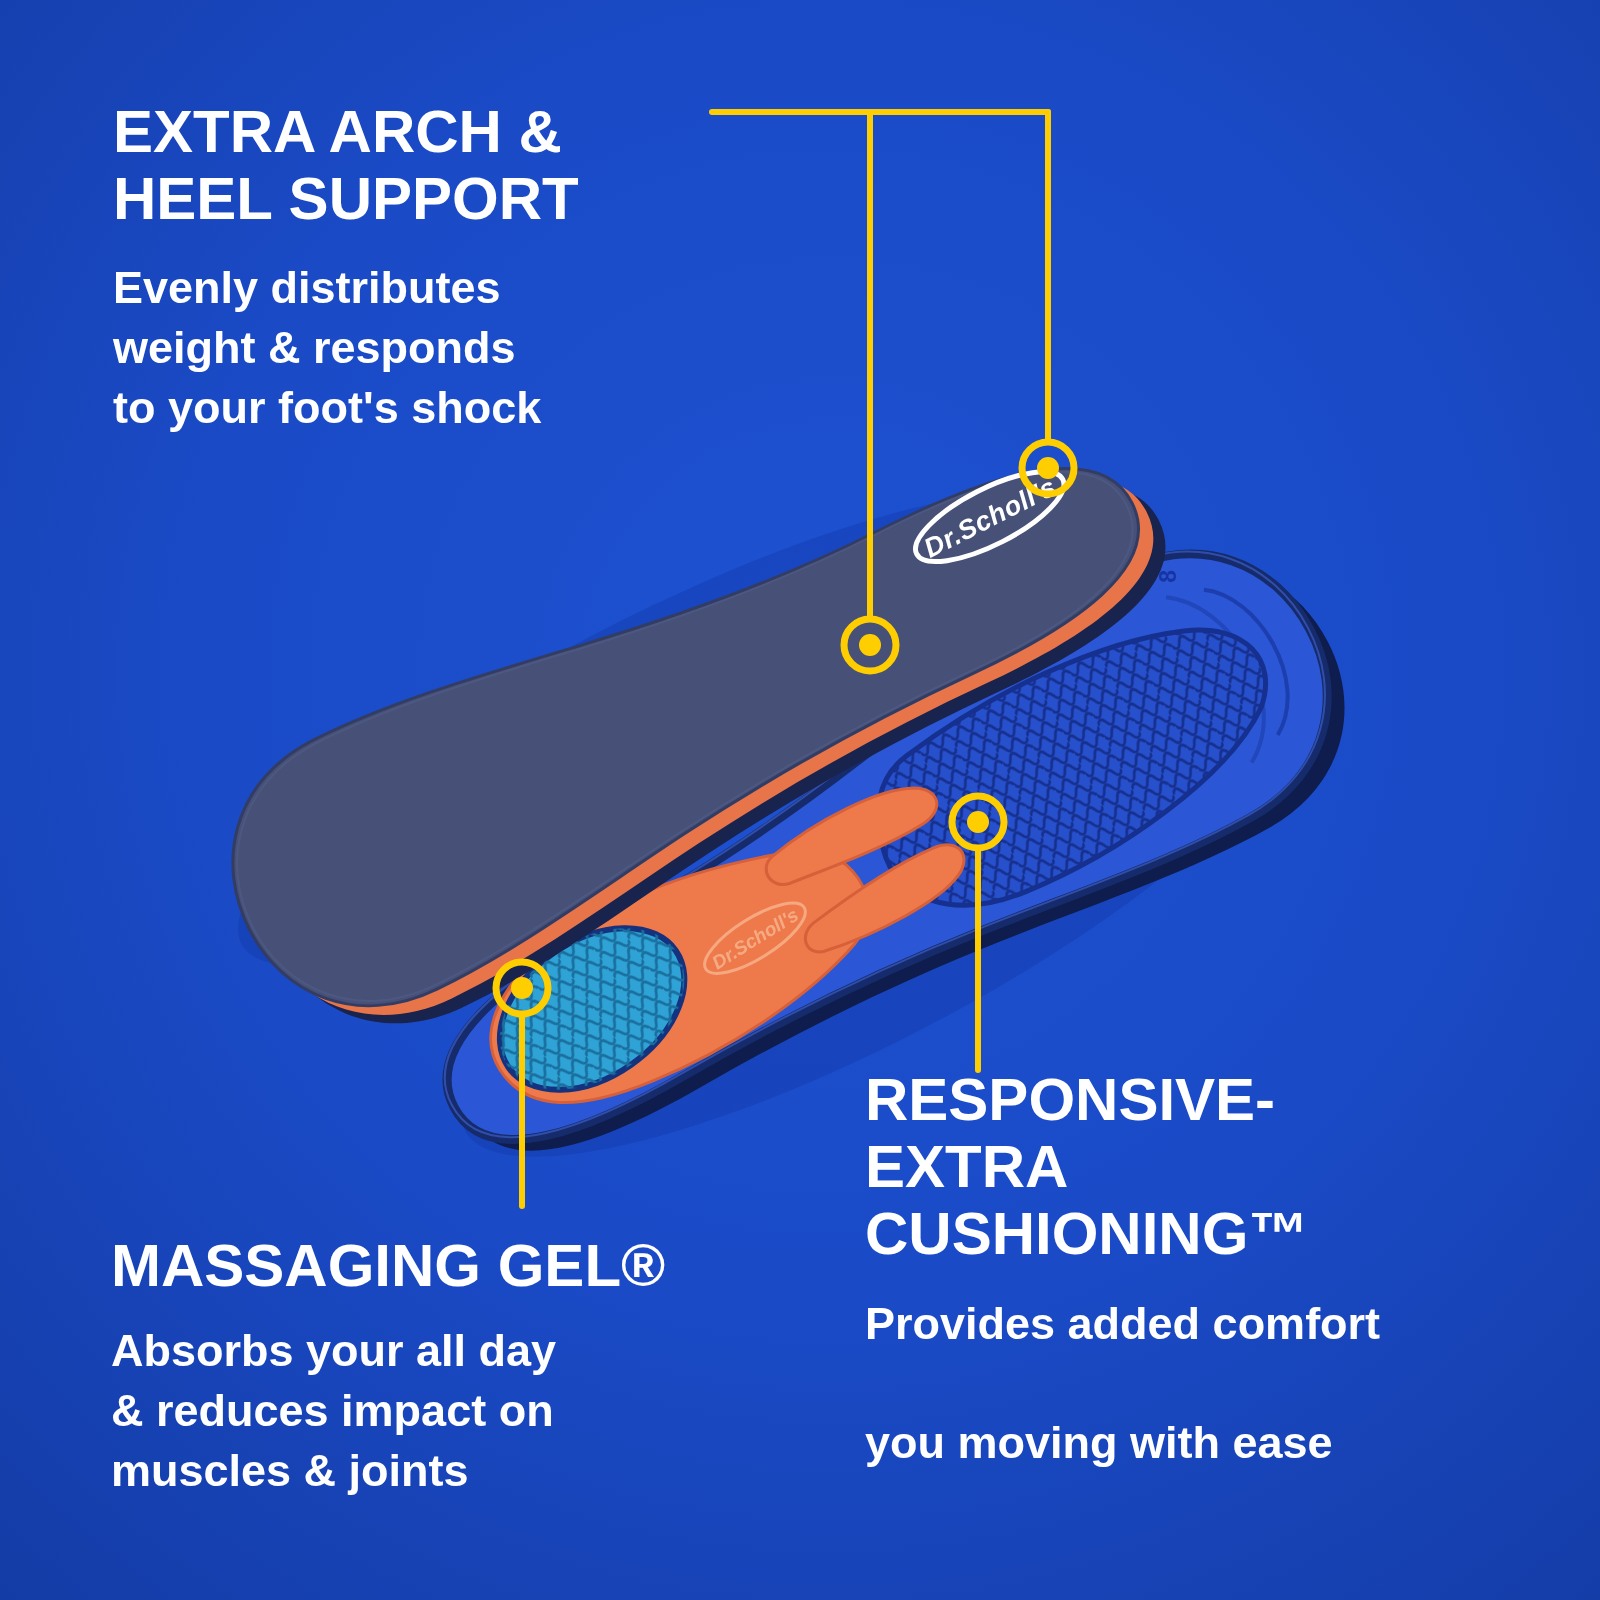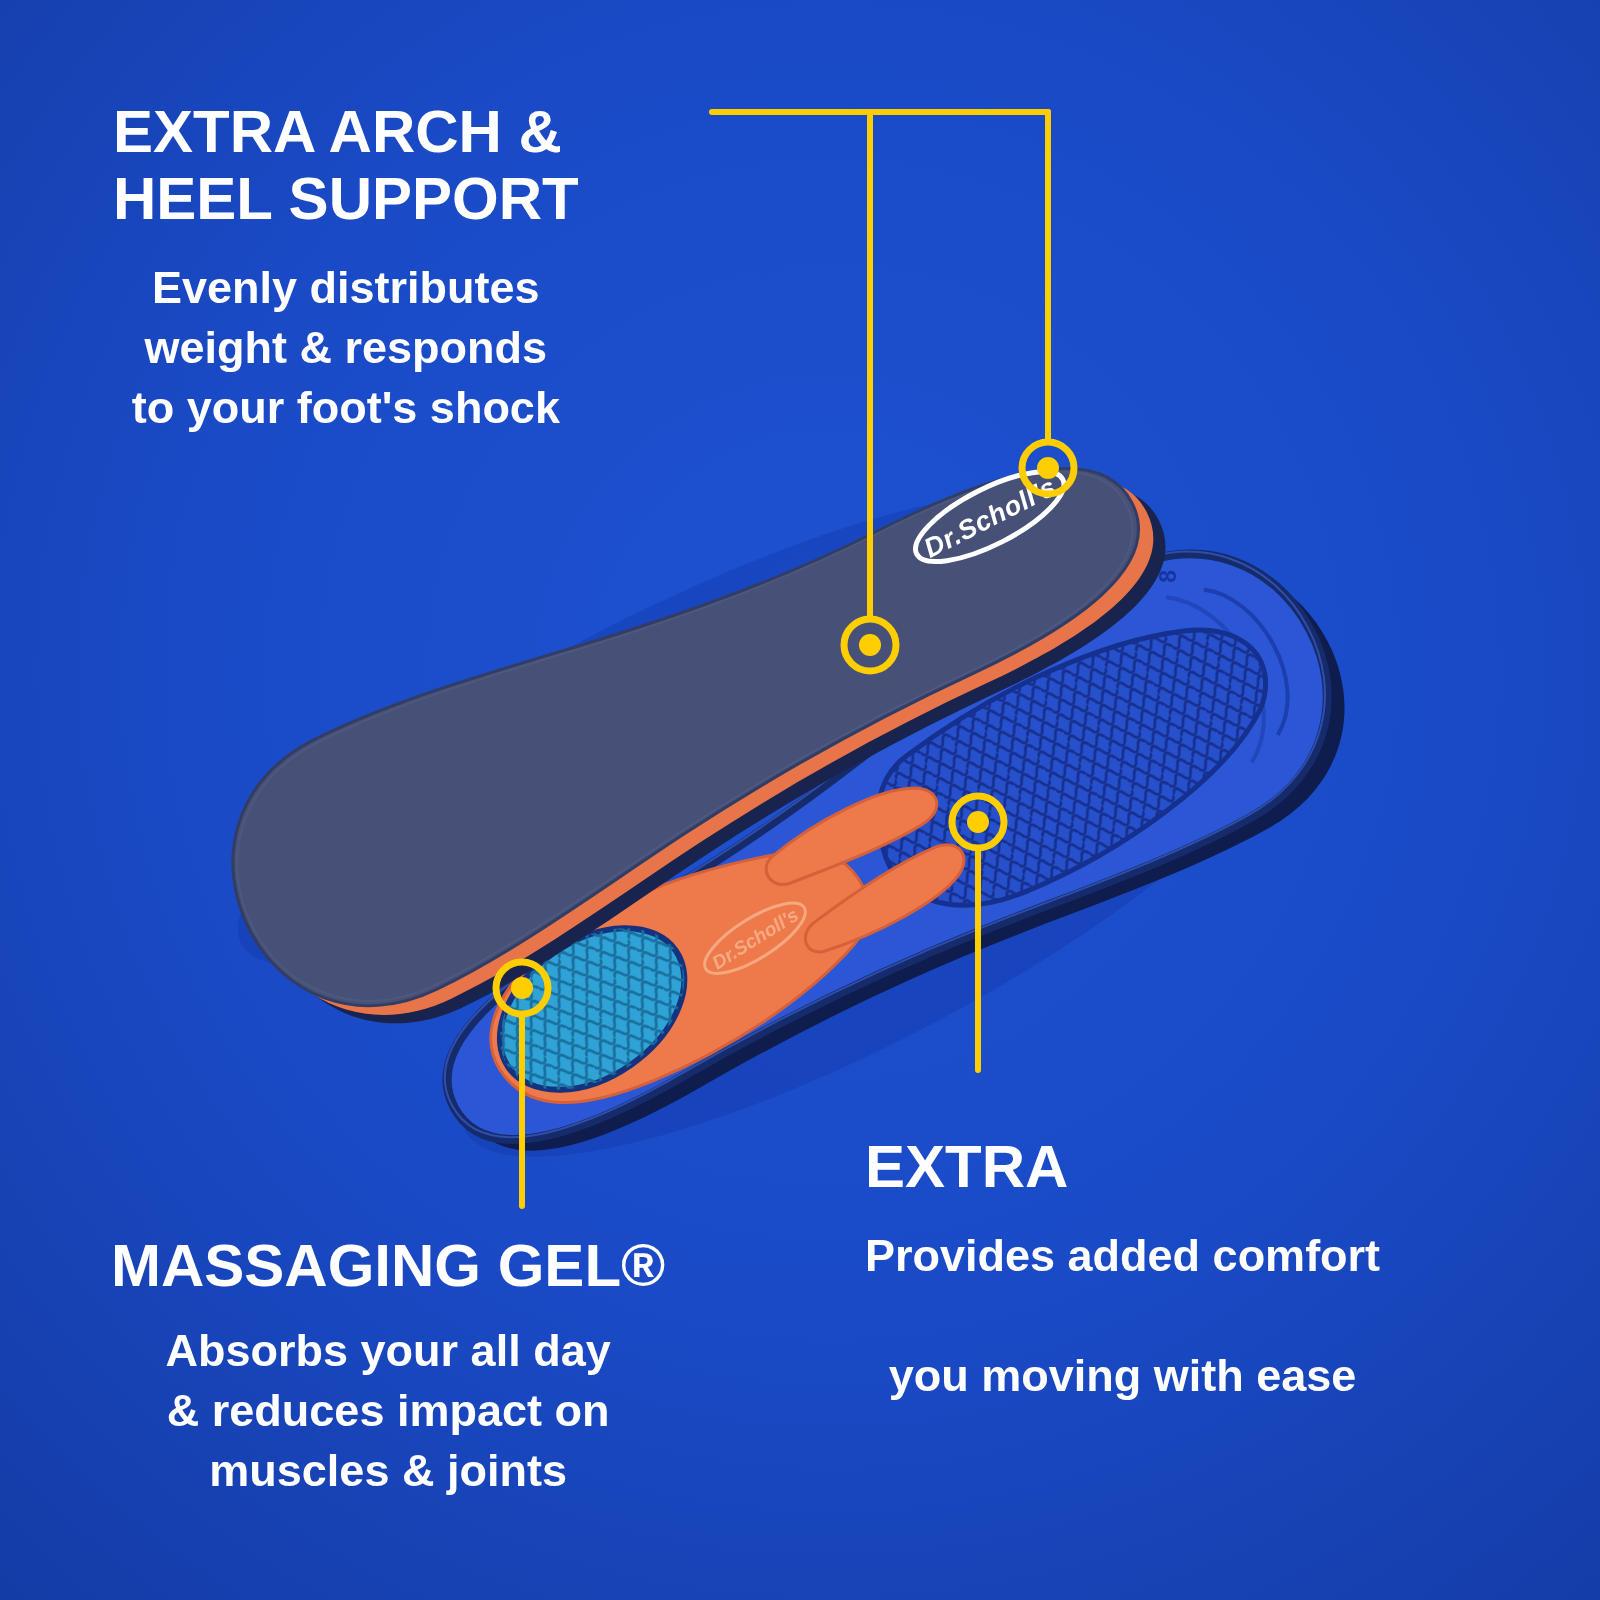--- a/index.html
+++ b/index.html
@@ -4,21 +4,21 @@
 <style>
   html,body{margin:0;padding:0;background:#0b2a7a;}
   .canvas{
     position:relative;width:1600px;height:1600px;overflow:hidden;
     background:radial-gradient(circle at 52% 42%, #1e52d2 0%, var(--background,#1a4ac6) 52%, #143ca6 100%);
     font-family:"Liberation Sans",sans-serif;
   }
   .canvas svg.art{position:absolute;left:0;top:0;}
   .co{position:absolute;color:var(--heading-white,#ffffff);}
   .co-title{font-weight:bold;font-size:60px;line-height:1.12;letter-spacing:0px;}
-  .co-body{font-weight:bold;font-size:45px;line-height:1.33;margin-top:26px;text-align:center;}
+  .co-body{font-weight:bold;font-size:45px;line-height:1.33;margin-top:26px;}
   .co.arch{left:113px;top:98px;}
   .co.massaging{left:111px;top:1232px;}
   .co.massaging .co-body{margin-top:22px;}
   .co.wave{left:865px;top:1066px;}
   .co.wave .co-body{}
   .c-line{stroke:var(--accent-yellow,#ffce00);stroke-width:6;stroke-linecap:round;fill:none;}
   .c-ring{stroke:var(--accent-yellow,#ffce00);stroke-width:7;fill:none;}
   .c-dot{fill:var(--accent-yellow,#ffce00);}
   .size-num{fill:#14309a;font-weight:bold;font-size:23px;font-family:"Liberation Sans",sans-serif;opacity:.85;}
   .logo-text{fill:#ffffff;font-style:italic;font-weight:bold;font-size:27px;letter-spacing:.5px;font-family:"Liberation Sans",sans-serif;}
@@ -140,22 +140,23 @@
     </div>
     <div class="co-body">
       <span>Absorbs your all day</span><br>
       <span>&amp; reduces impact on</span><br>
       <span>muscles &amp; joints</span>
     </div>
   </div>
 
   <div class="co wave">
     <div class="co-title">
-      <br>
+      <span>RESPONSIVE-</span><br>
       <span>EXTRA</span><br>
+      <span>CUSHIONING™</span>
     </div>
     <div class="co-body">
       <span>Provides added comfort</span><br>
       <br>
       <span>you moving with ease</span>
     </div>
   </div>
 
 </div>
 

